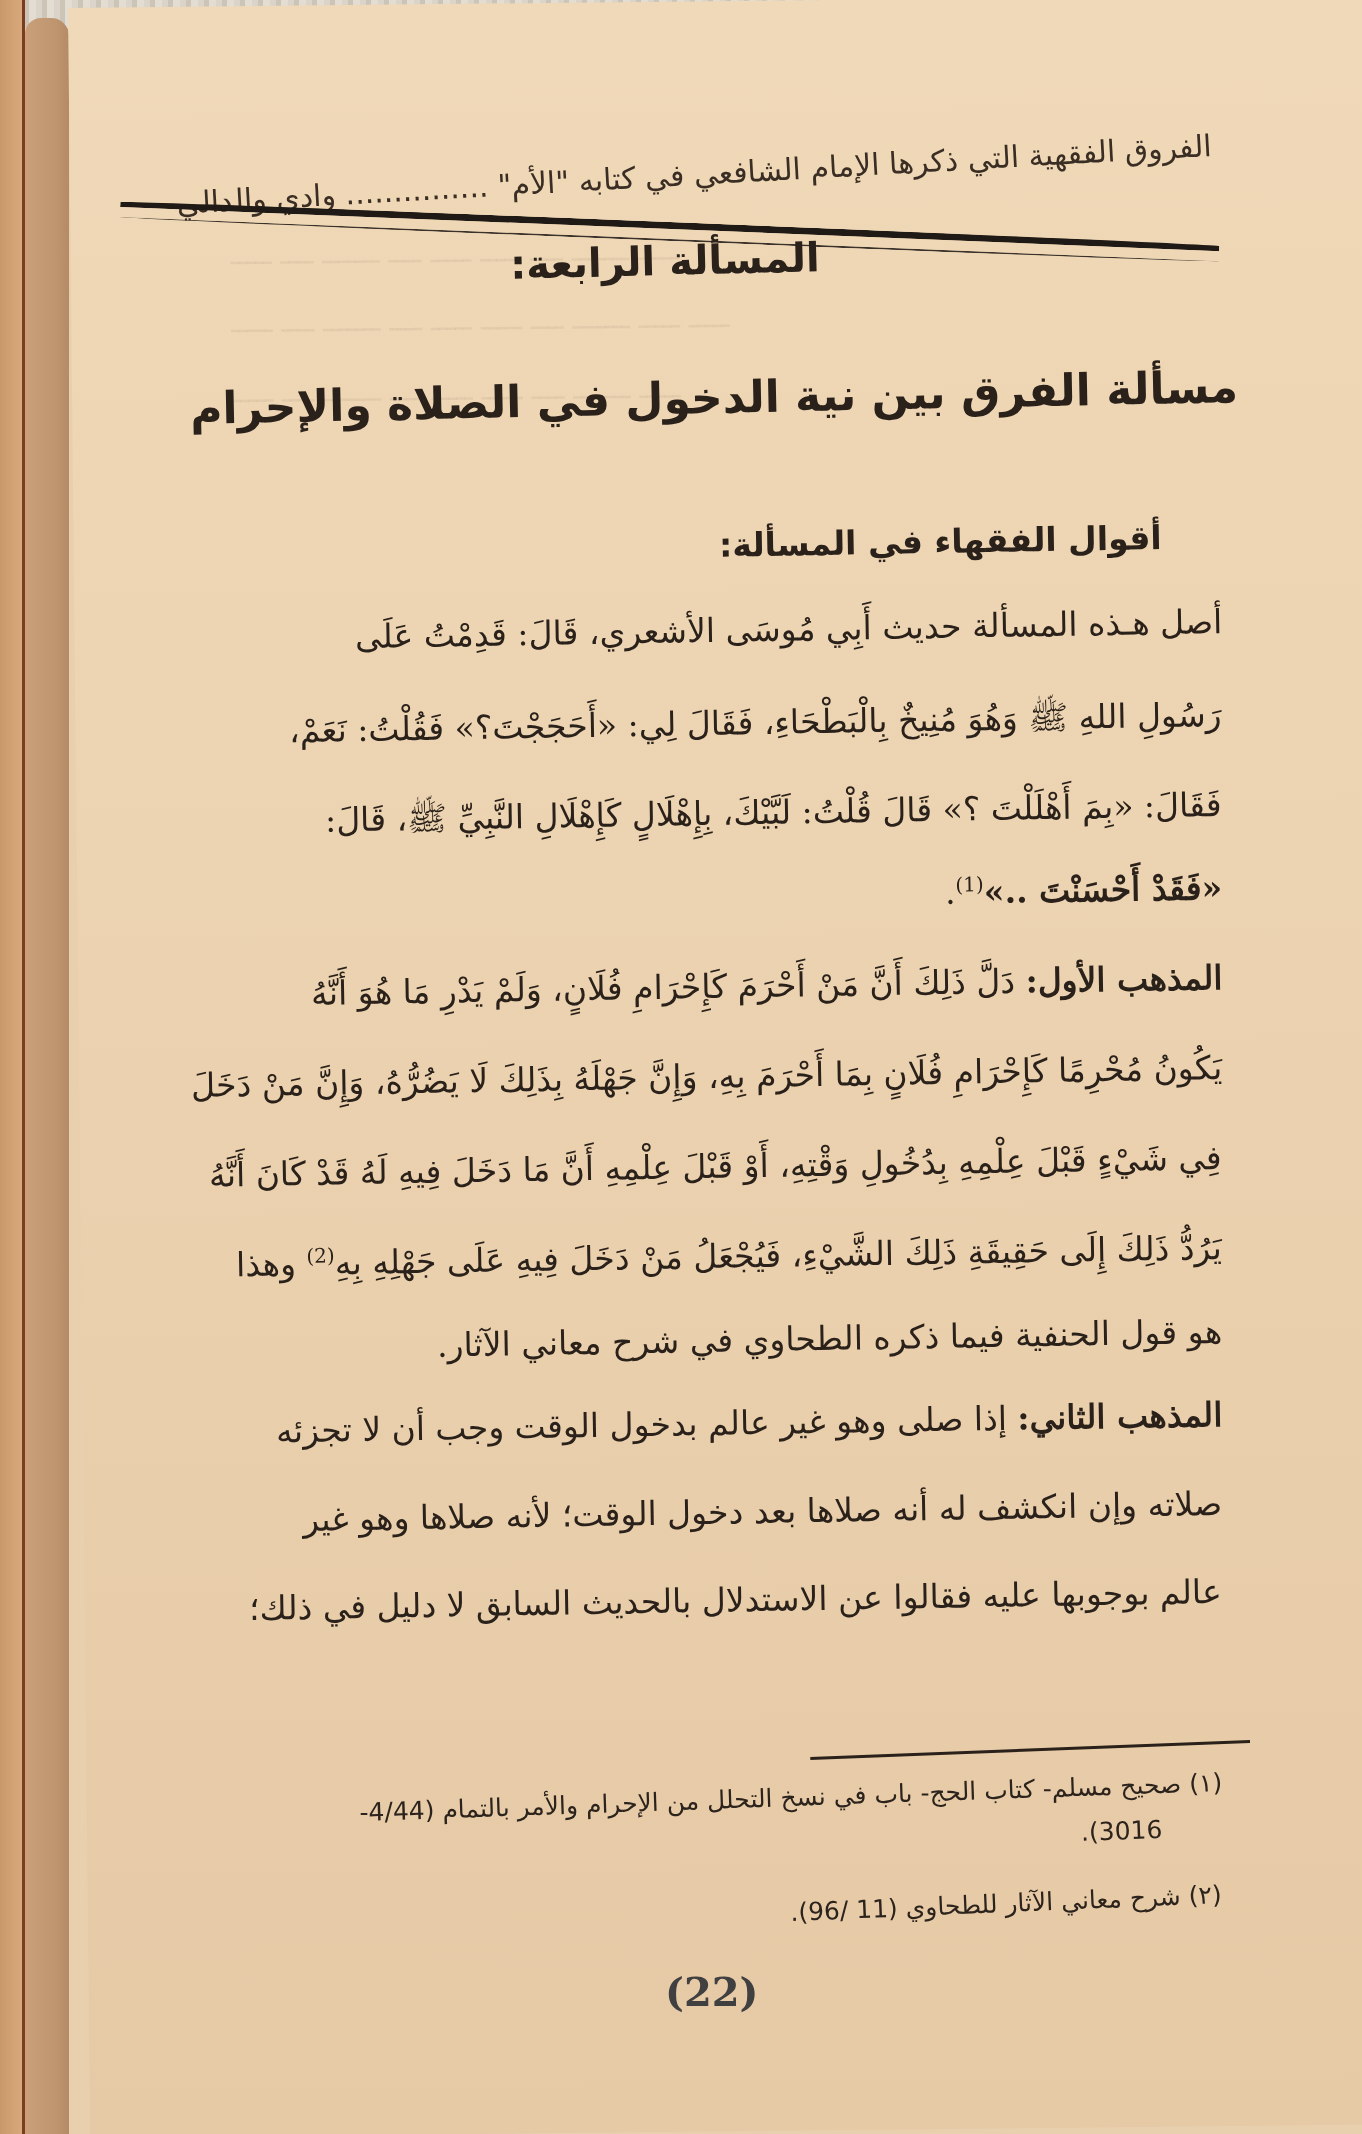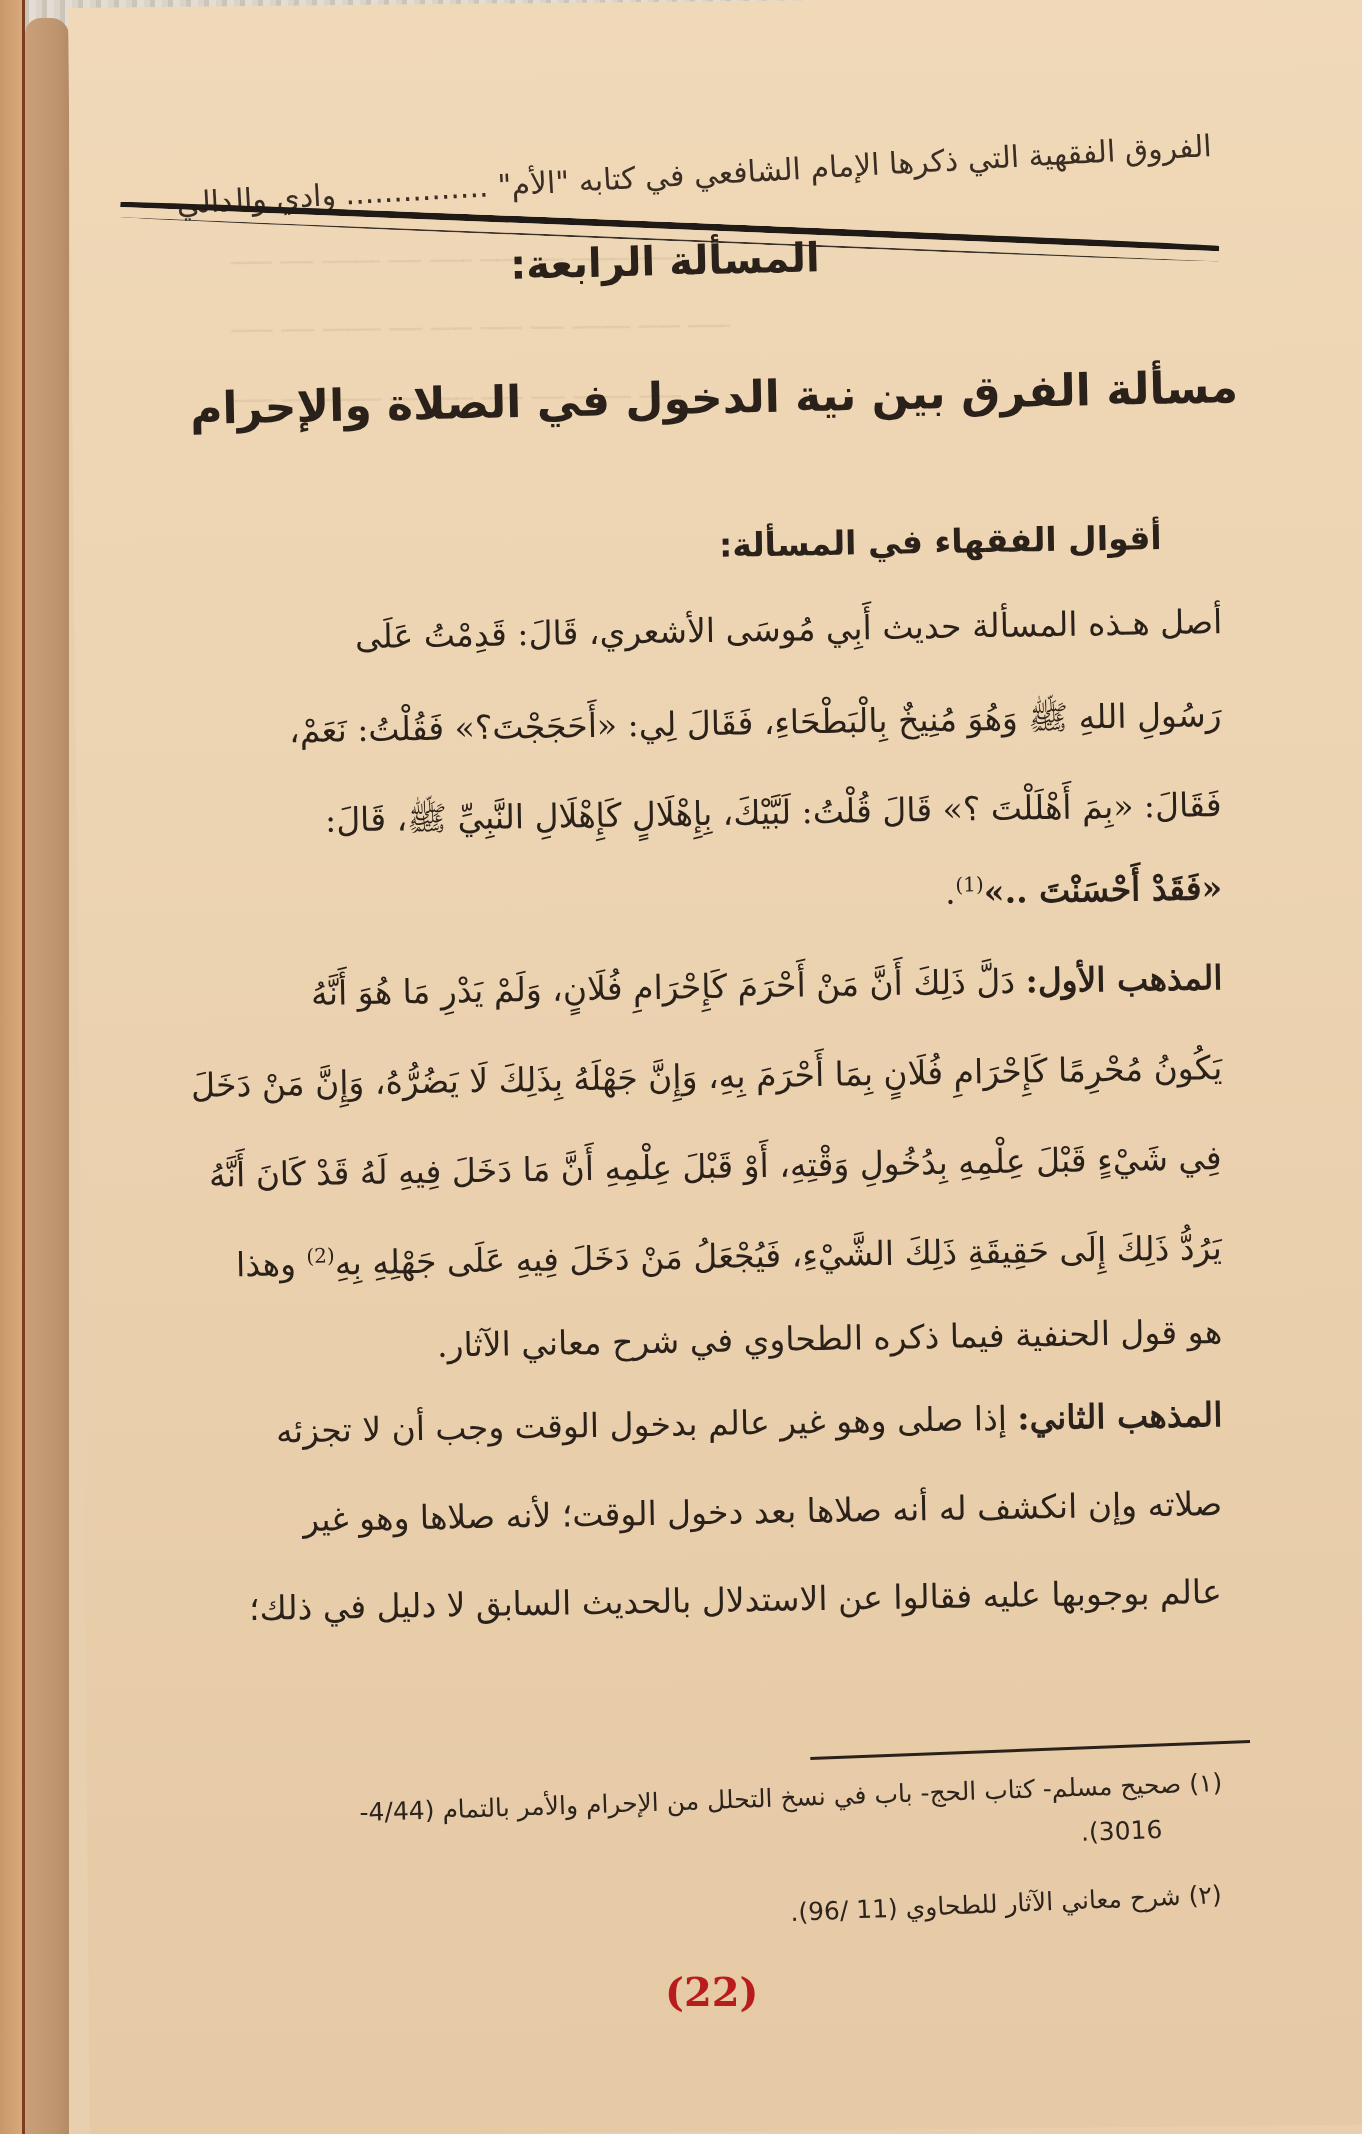--- a/index.html
+++ b/index.html
@@ -97,21 +97,21 @@
     .fn {
       position: absolute; white-space: nowrap;
       font-family: "DejaVu Sans", sans-serif;
       font-size: 25px; color: #2b231c;
       transform-origin: right center;
     }
     .page-number {
       position: absolute; top: 1968px; left: 665px;
       direction: ltr;
       font-family: "DejaVu Serif", serif;
-      font-weight: bold; font-size: 40px; color: #b91c1c;
+      font-weight: bold; font-size: 40px; color: #404040;
     }
     .ghost {
       position: absolute; color: rgba(80,60,40,0.07);
       font-family: "DejaVu Sans", sans-serif; font-size: 28px;
       white-space: nowrap; transform: scaleX(-1);
     }
   </style>
 </head>
 <body>
 

